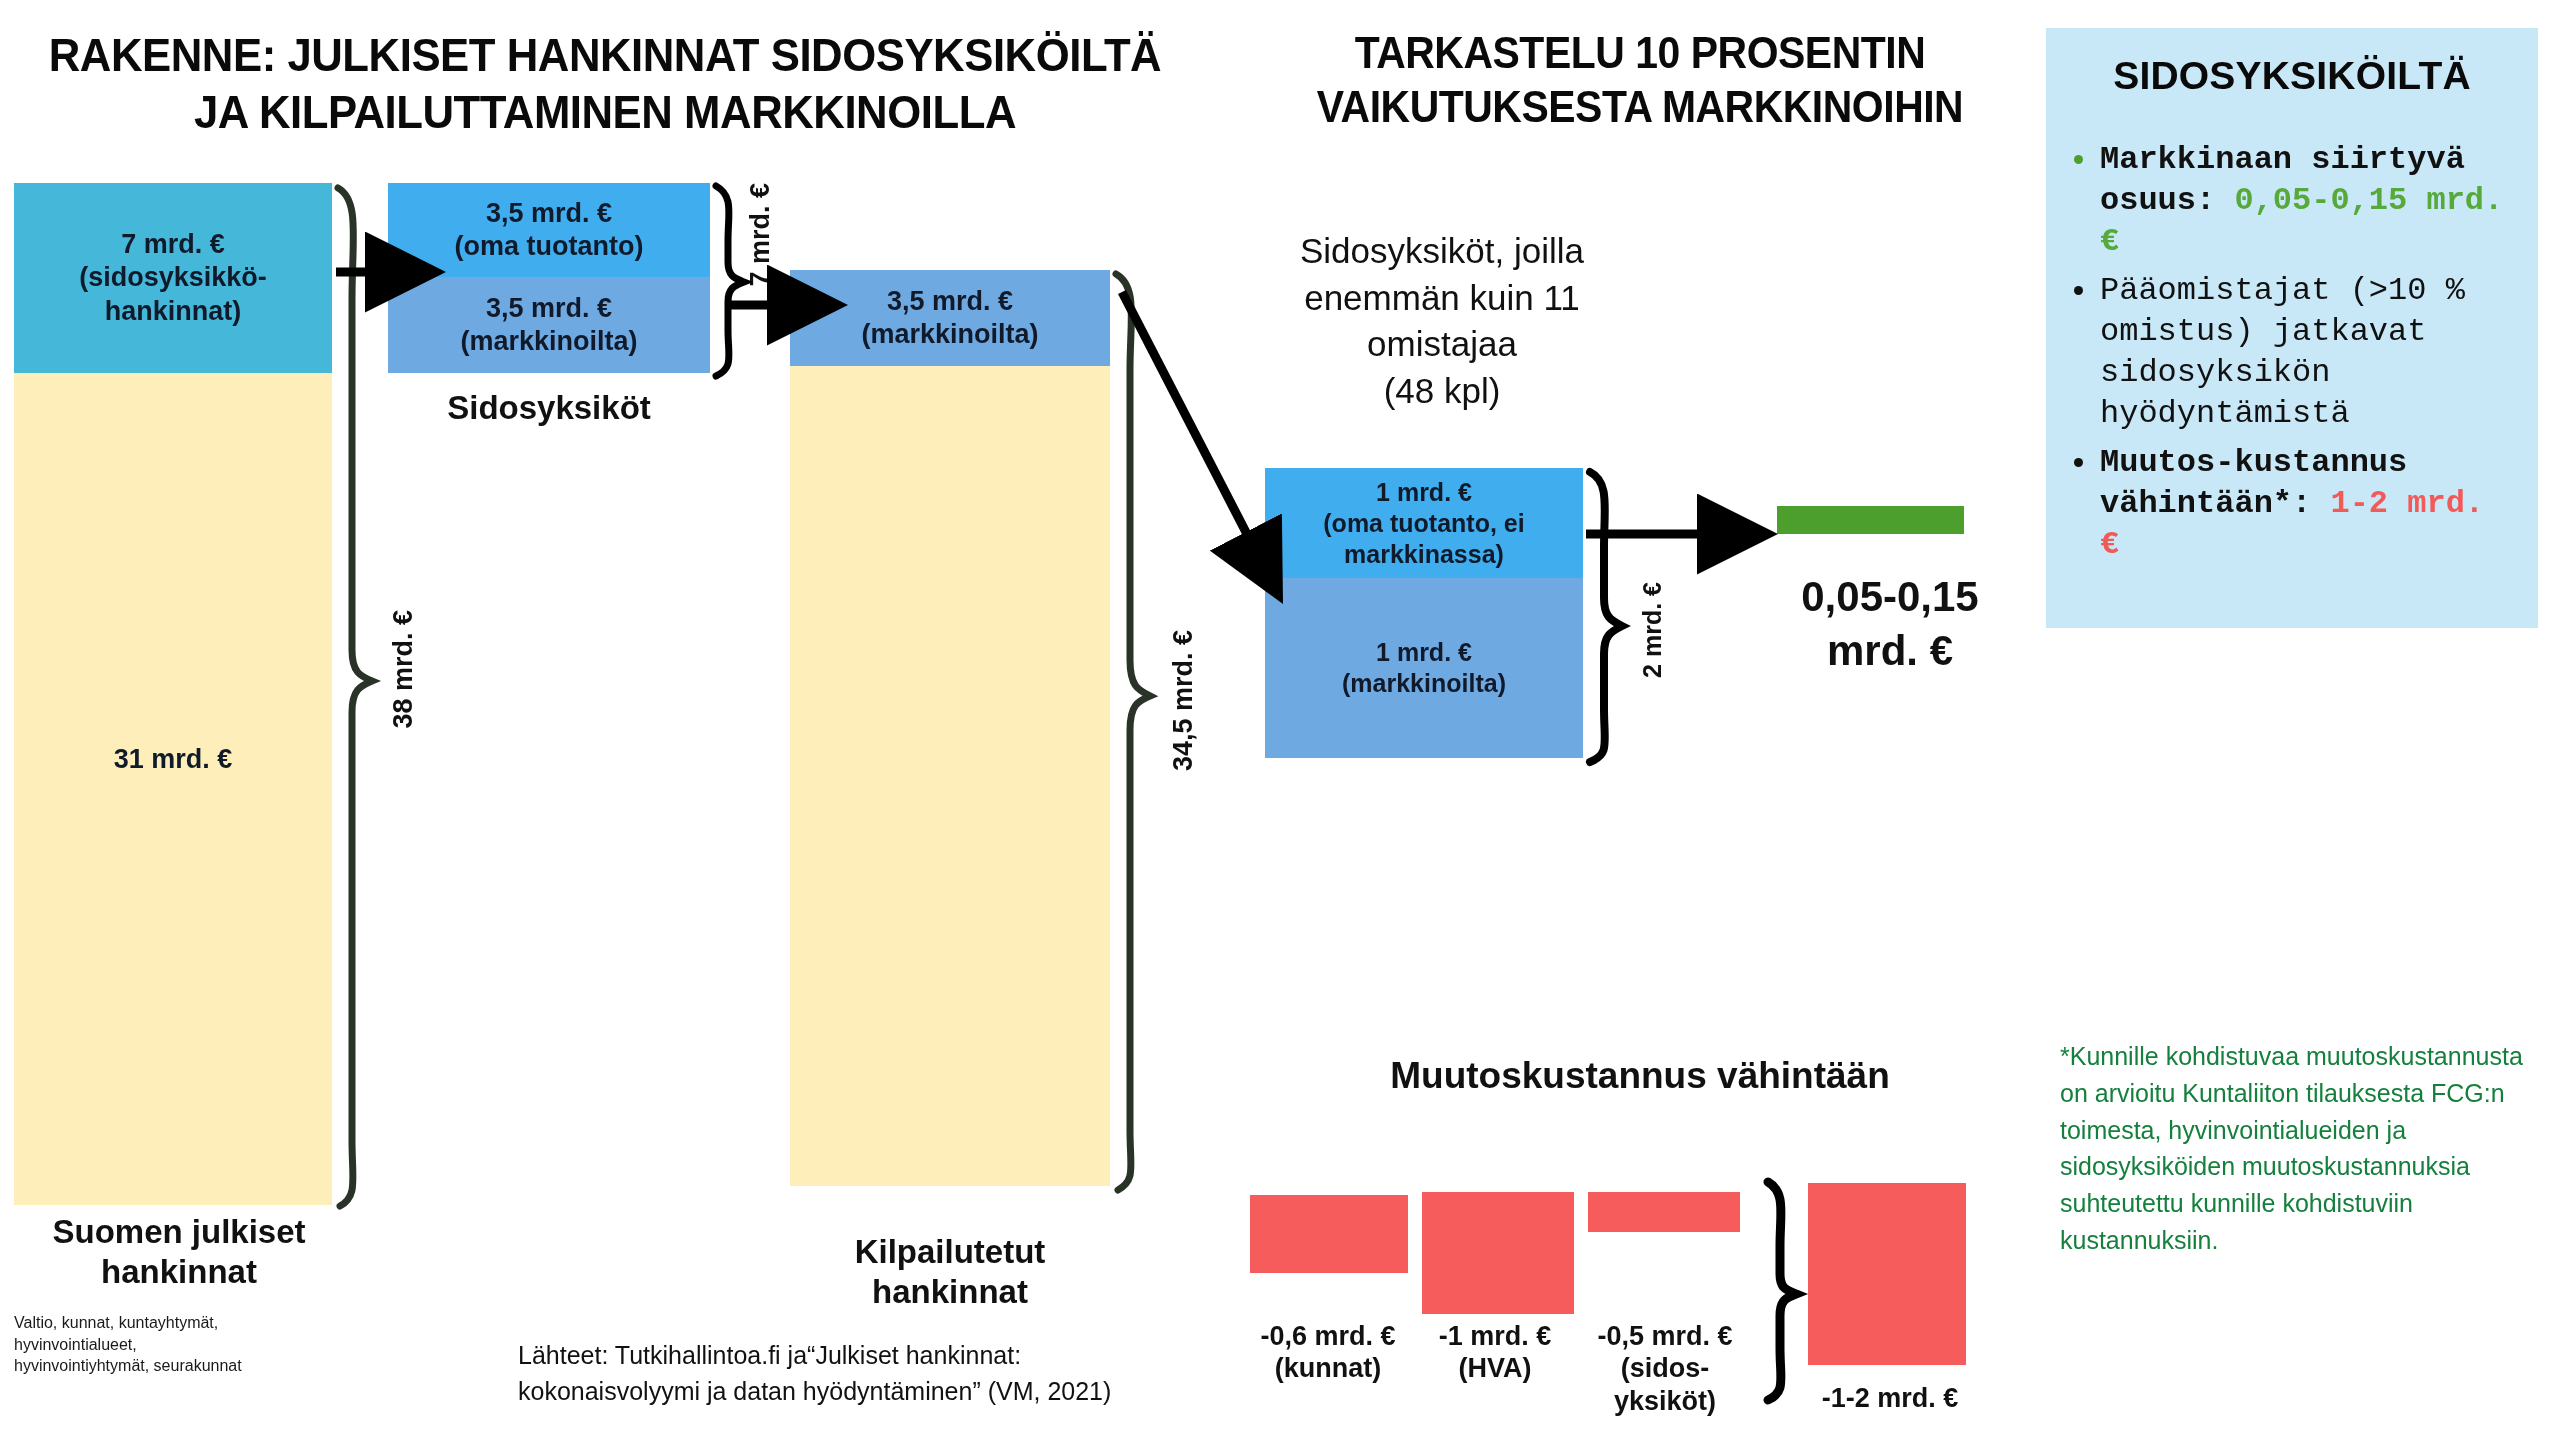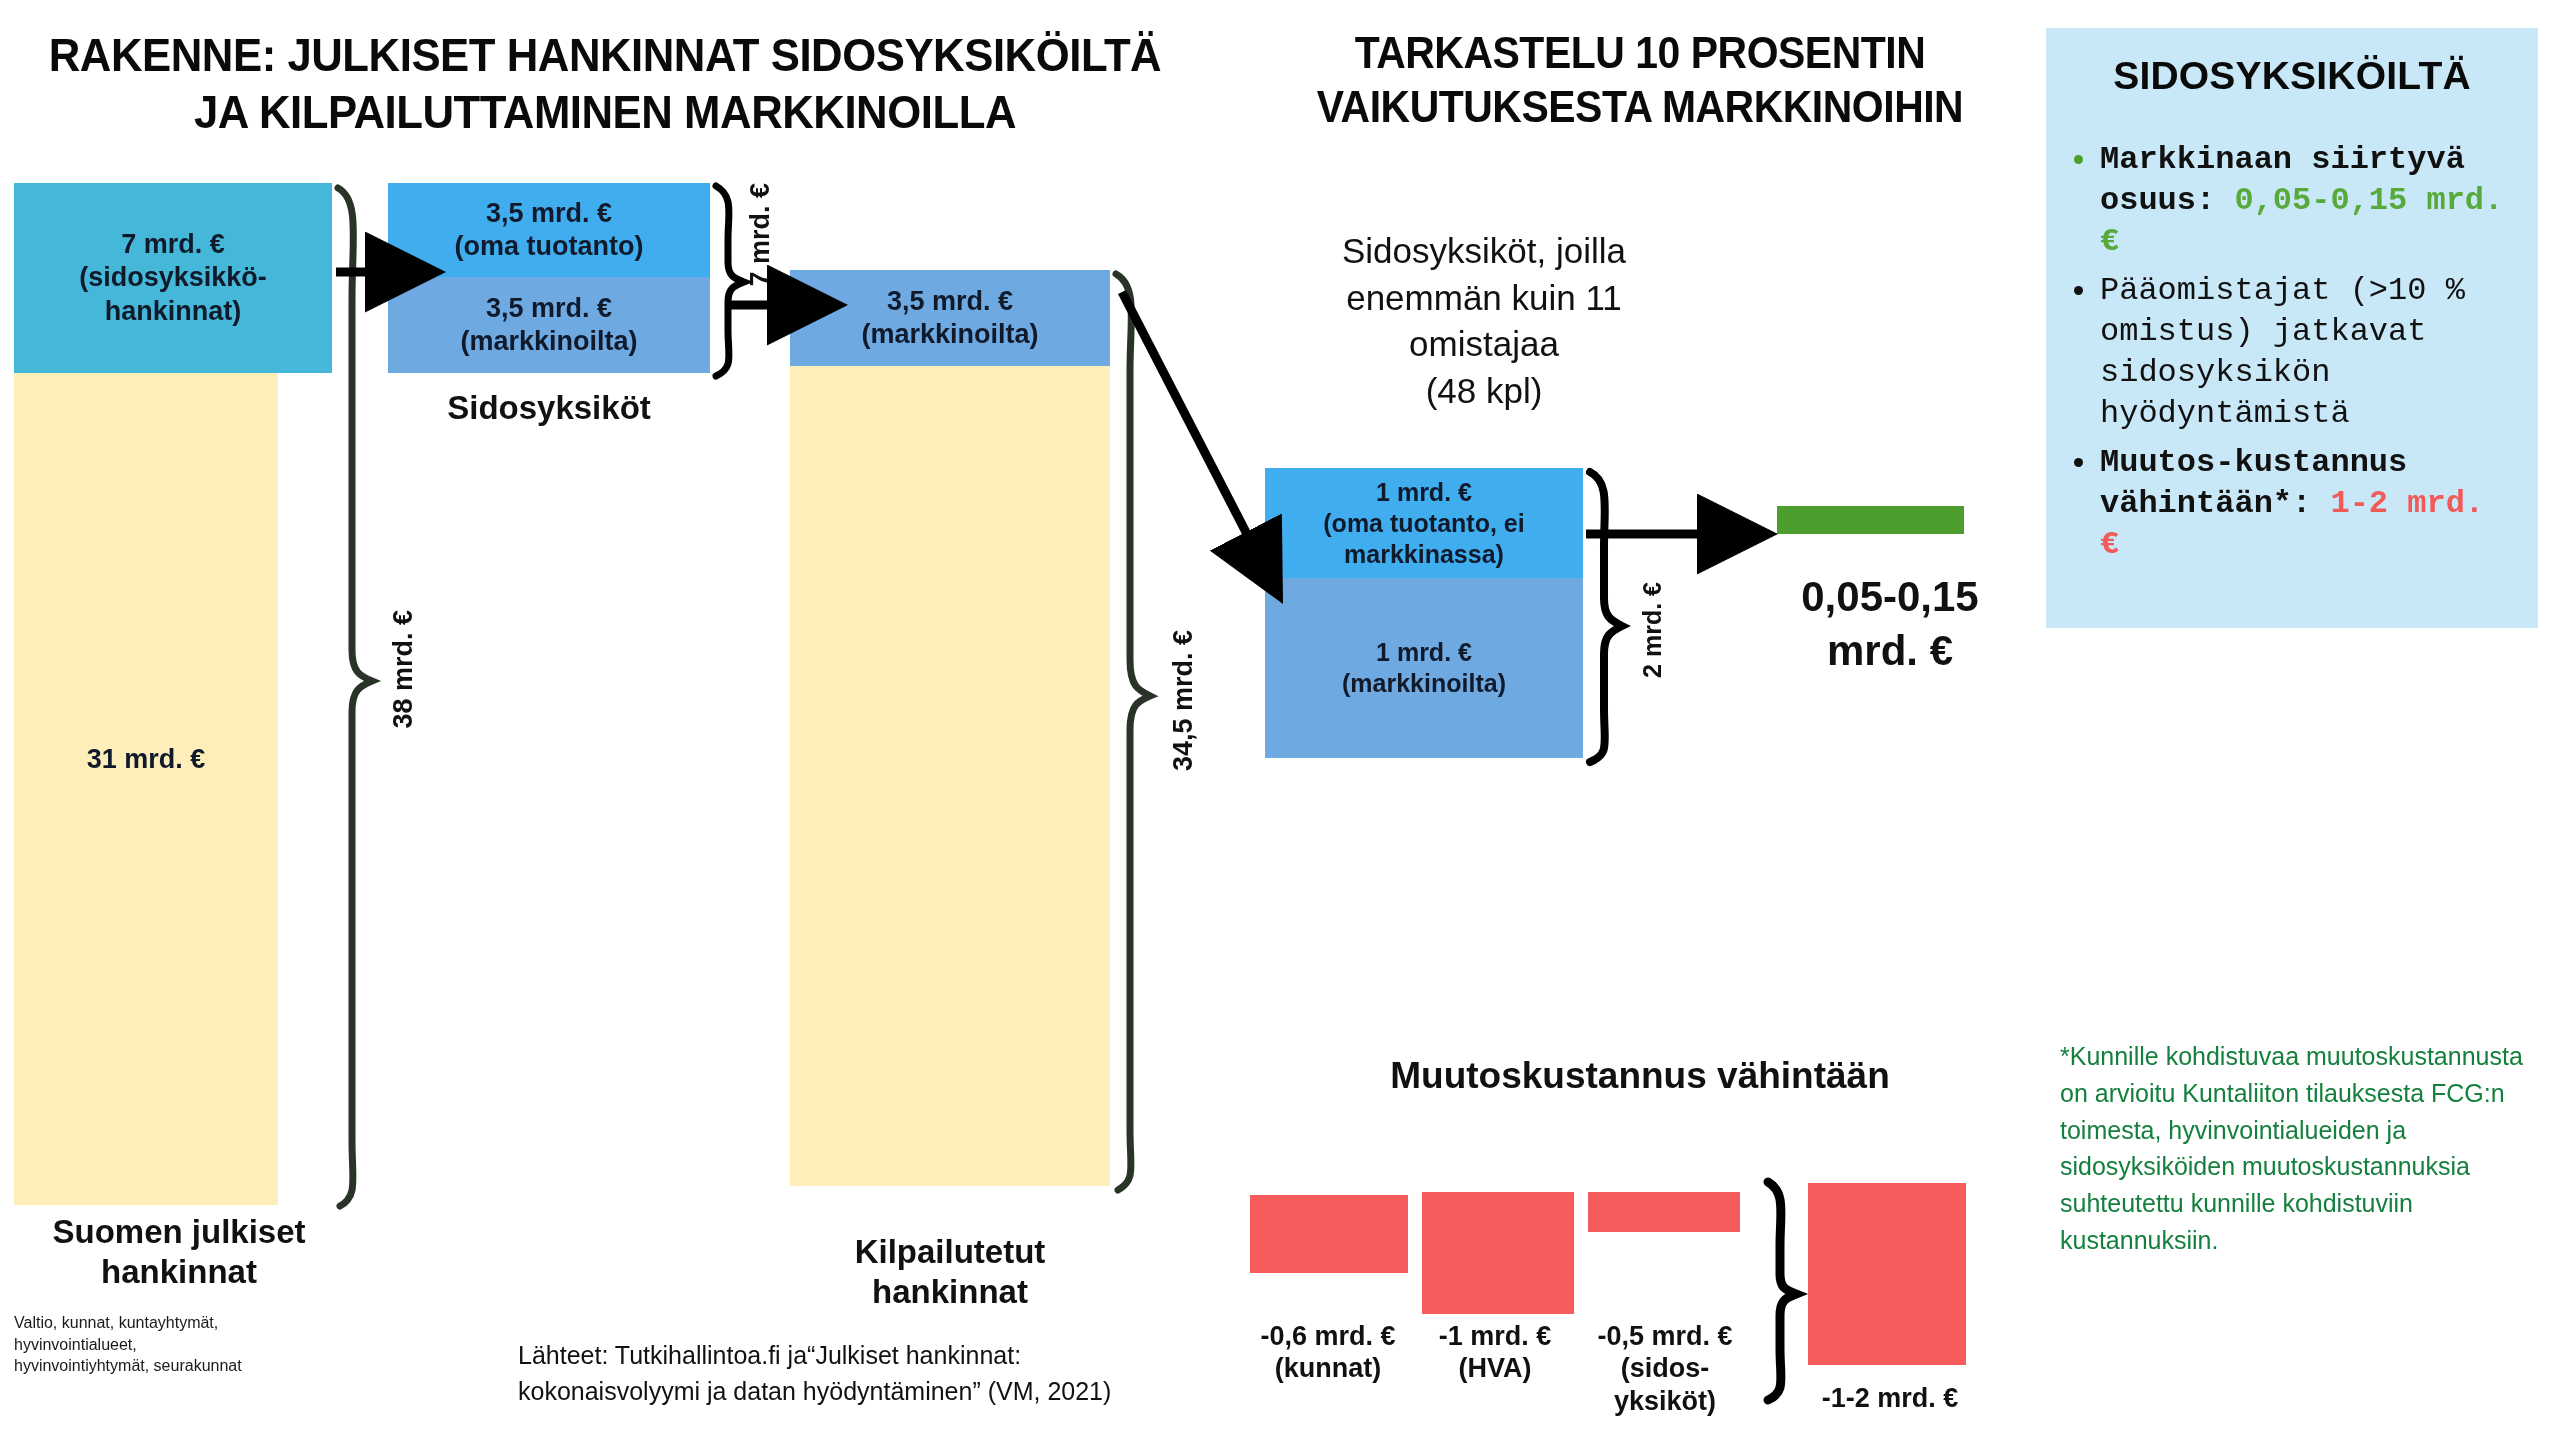--- a/index.html
+++ b/index.html
@@ -130,21 +130,21 @@
   <div class="sect-title abs" id="title-mid">
     <div>TARKASTELU 10 PROSENTIN</div>
     <div>VAIKUTUKSESTA MARKKINOIHIN</div>
   </div>
 
   <div class="box teal" style="left:14px;top:183px;width:318px;height:190px;font-size:27px;">
     <span class="l">7 mrd. €</span>
     <span class="l">(sidosyksikkö-</span>
     <span class="l">hankinnat)</span>
   </div>
-  <div class="box cream" style="left:14px;top:373px;width:264px;height:832px;font-size:27px;justify-content:flex-start;padding-top:370px;">
+  <div class="box cream" style="left:14px;top:373px;width:318px;height:832px;font-size:27px;justify-content:flex-start;padding-top:370px;">
     <span class="l">31 mrd. €</span>
   </div>
   <div class="rot" style="left:388px;top:610px;font-size:27px;">38 mrd. €</div>
   <div class="caption" style="left:14px;top:1212px;width:330px;font-size:33px;">
     <div>Suomen julkiset</div>
     <div>hankinnat</div>
   </div>
   <div class="subcaption" style="left:14px;top:1312px;width:400px;font-size:16px;">
     <div>Valtio, kunnat, kuntayhtymät,</div>
     <div>hyvinvointialueet,</div>
@@ -166,21 +166,21 @@
     <span class="l">3,5 mrd. €</span>
     <span class="l">(markkinoilta)</span>
   </div>
   <div class="box cream" style="left:790px;top:366px;width:320px;height:820px;"></div>
   <div class="rot" style="left:1168px;top:630px;font-size:27px;">34,5 mrd. €</div>
   <div class="caption" style="left:790px;top:1232px;width:320px;font-size:33px;">
     <div>Kilpailutetut</div>
     <div>hankinnat</div>
   </div>
 
-  <div class="btext" style="left:1274px;top:228px;width:420px;font-size:35px;">
+  <div class="btext" style="left:1232px;top:228px;width:420px;font-size:35px;">
     <div>Sidosyksiköt, joilla</div>
     <div>enemmän kuin 11</div>
     <div>omistajaa</div>
     <div>(48 kpl)</div>
   </div>
 
   <div class="box blue-bright" style="left:1265px;top:468px;width:318px;height:110px;font-size:25px;">
     <span class="l">1 mrd. €</span>
     <span class="l">(oma tuotanto, ei</span>
     <span class="l">markkinassa)</span>

